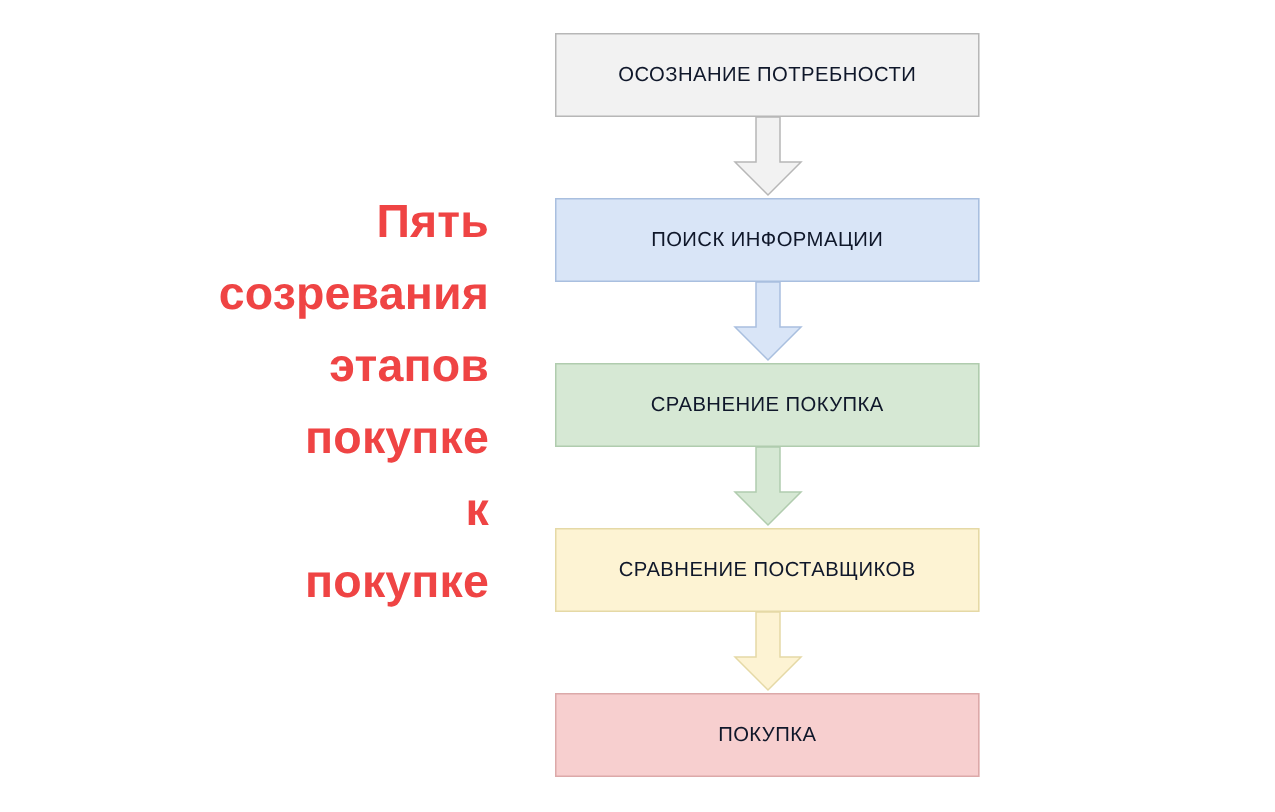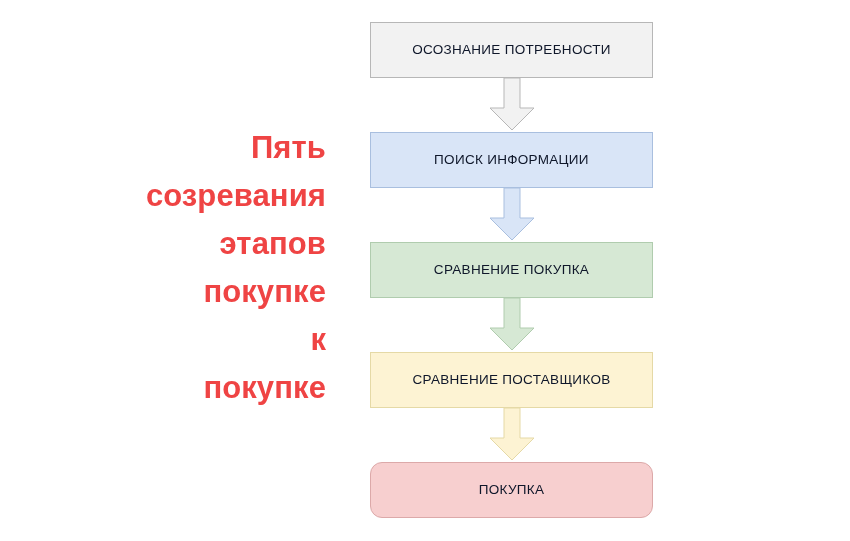--- a/index.html
+++ b/index.html
@@ -65,21 +65,21 @@
     color: #0f172a;
     letter-spacing: 0.3px;
     text-align: center;
     line-height: 1.2;
   }
 
   .flow-node.n0 { top: 0px;   background: #f2f2f2; border-color: #b7b7b7; }
   .flow-node.n1 { top: 110px; background: #d9e5f7; border-color: #a9bfdf; }
   .flow-node.n2 { top: 220px; background: #d6e8d4; border-color: #b0ccae; }
   .flow-node.n3 { top: 330px; background: #fdf3d3; border-color: #e5d9a6; }
-  .flow-node.n4 { top: 440px; background: #f7cfcf; border-color: #dca9a9; border-radius: 12px; }
+  .flow-node.n4 { top: 440px; background: #f7cfcf; border-color: #dca9a9; }
 
   
   .flow-arrow {
     position: absolute;
     left: 118px;         
     width: 48px;
     height: 54px;
   }
   .flow-arrow.a0 { top: 56px;  }
   .flow-arrow.a1 { top: 166px; }

